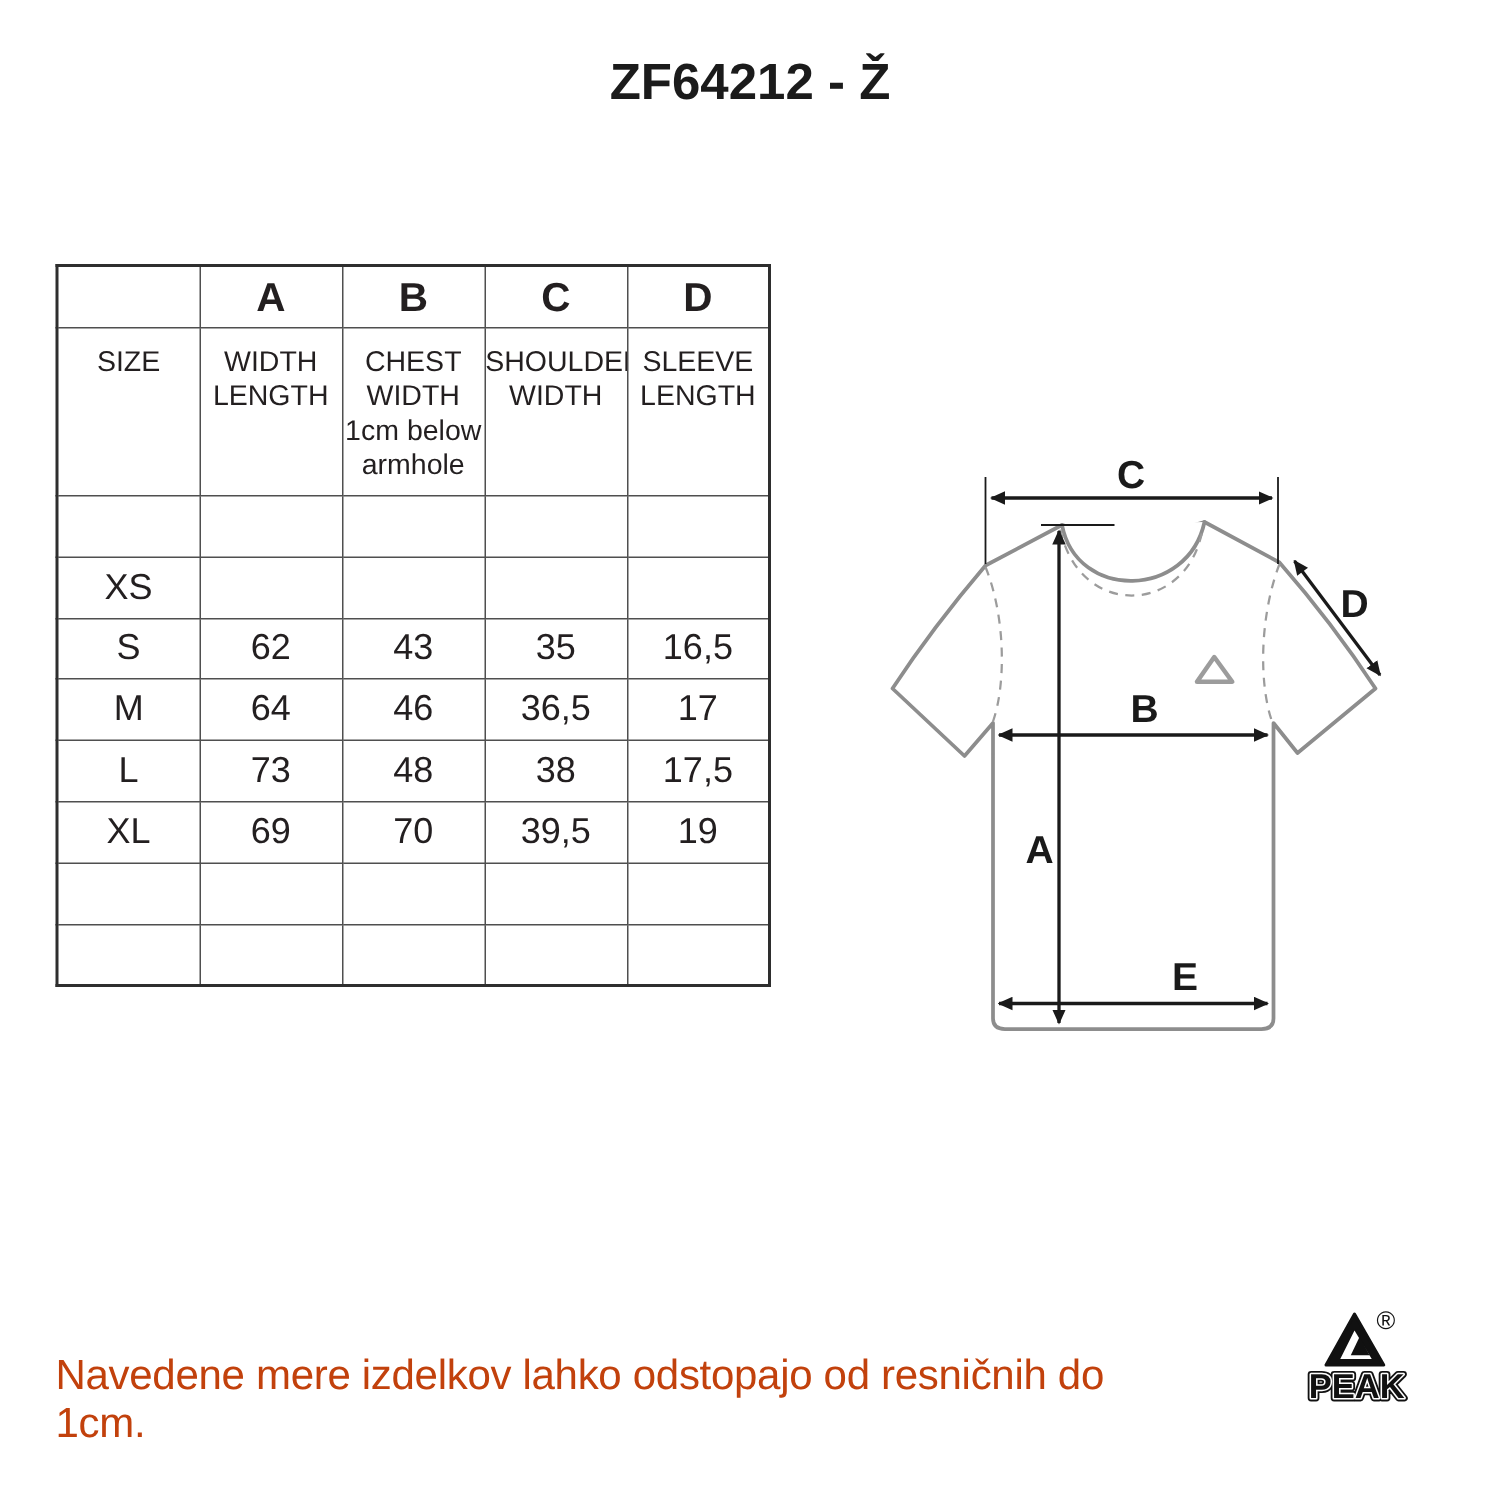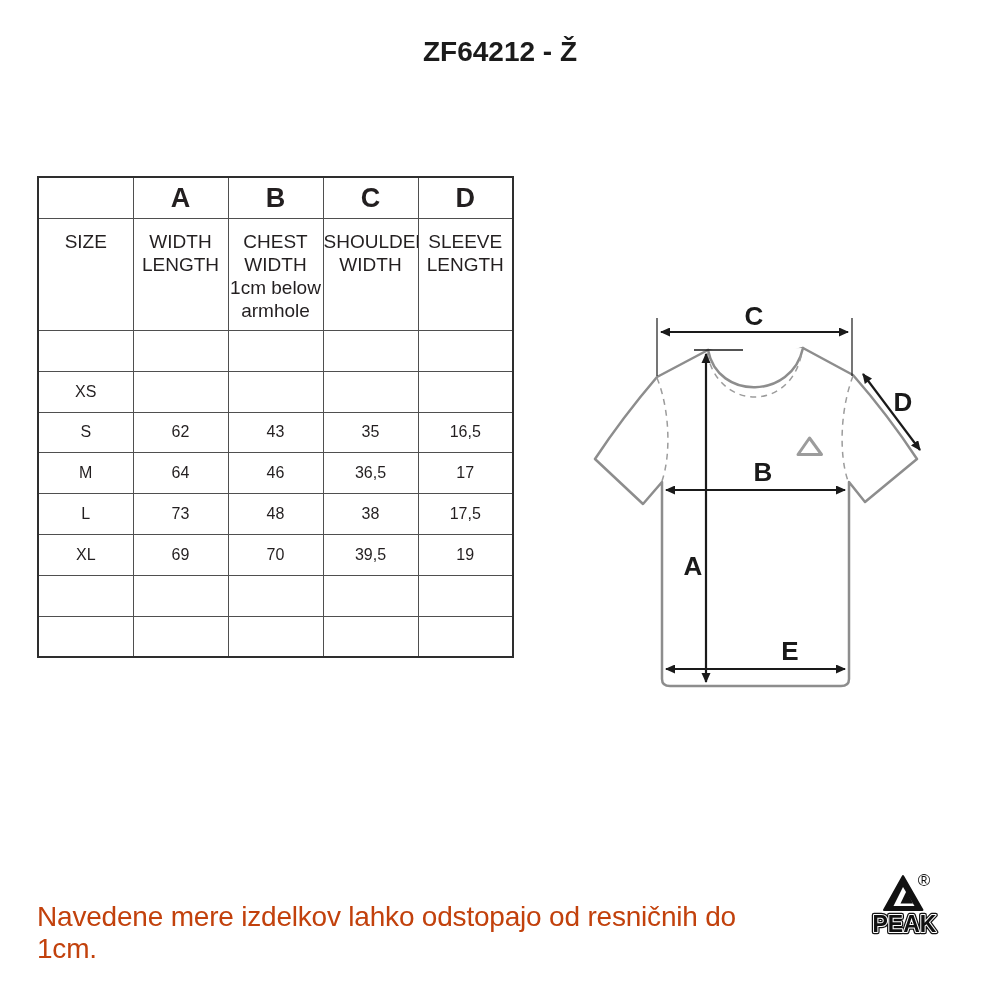--- a/index.html
+++ b/index.html
@@ -2,32 +2,32 @@
 <html><head>
 <meta charset="utf-8">
 <style>
   html,body { margin:0; padding:0; background:#ffffff; }
   .page {
     position:relative; width:1000px; height:1000px; background:#ffffff;
     font-family:"Liberation Sans","DejaVu Sans",sans-serif; color:#231f20; overflow:hidden;
   }
   .title {
     position:absolute; top:36px; left:0; width:1000px; text-align:center;
-    font-size:28px; font-weight:bold; letter-spacing:0px; color:#1b1b1b;
+    font-size:34px; font-weight:bold; letter-spacing:0px; color:#1b1b1b;
   }
   
   table.size-table {
     position:absolute; left:37px; top:176px; width:475px;
     border-collapse:collapse; table-layout:fixed;
     border:2px solid #2e2e2e;
   }
   table.size-table col { width:95px; }
   table.size-table td {
     border:1.5px solid #4f4f4f; text-align:center; vertical-align:middle;
-    padding:0; font-size:16px; color:#231f20; overflow:hidden;
+    padding:0; font-size:24px; color:#231f20; overflow:hidden;
   }
   tr.r-letters td { height:40px; font-size:27px; font-weight:bold; }
   tr.r-desc td {
     height:100px; vertical-align:top; padding-top:11px;
     font-size:19px; line-height:23px; white-space:pre-line;
   }
   tr.r-data td { height:39.8px; }
   
   .diagram { position:absolute; left:555px; top:298px; width:420px; height:402px; }
   .brand { position:absolute; left:858px; top:862px; width:95px; height:90px; }

